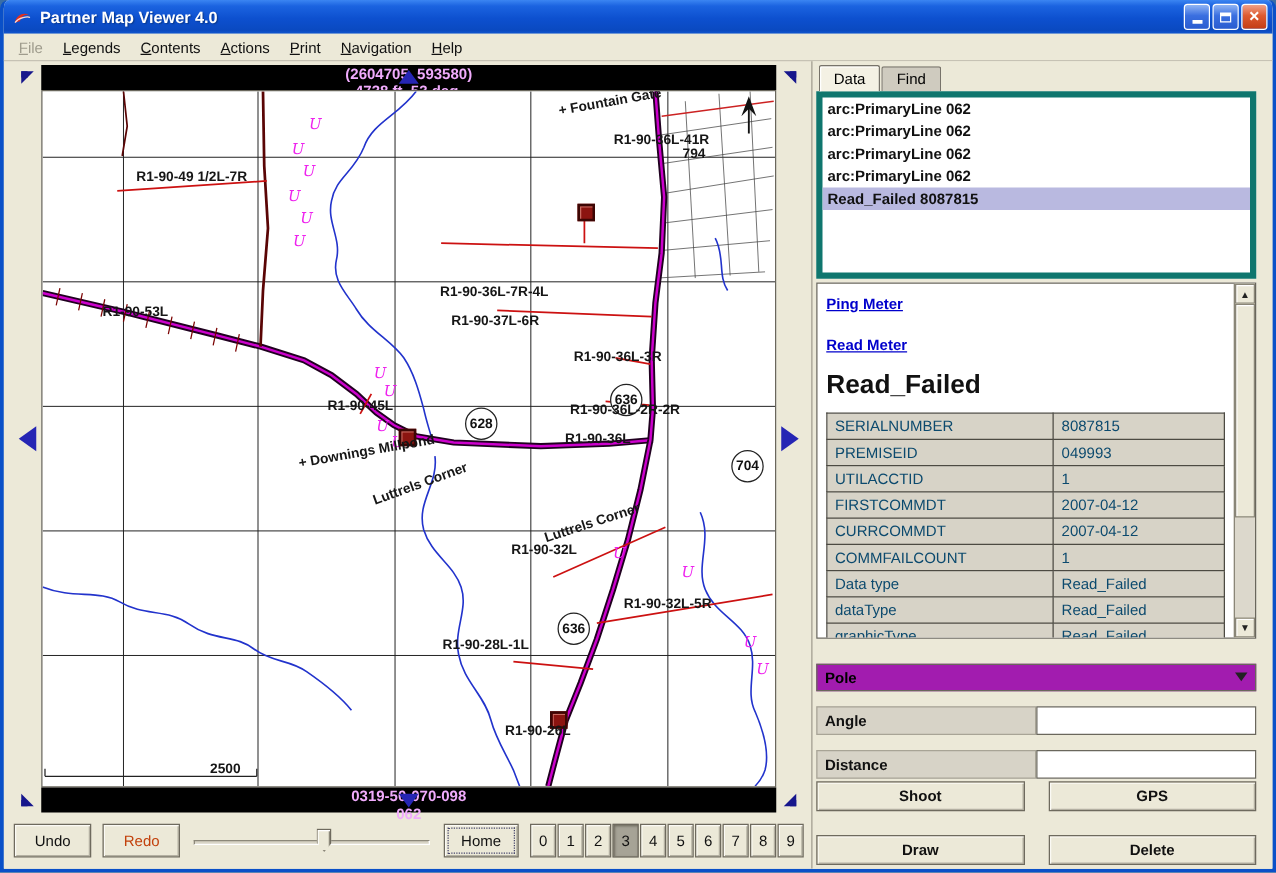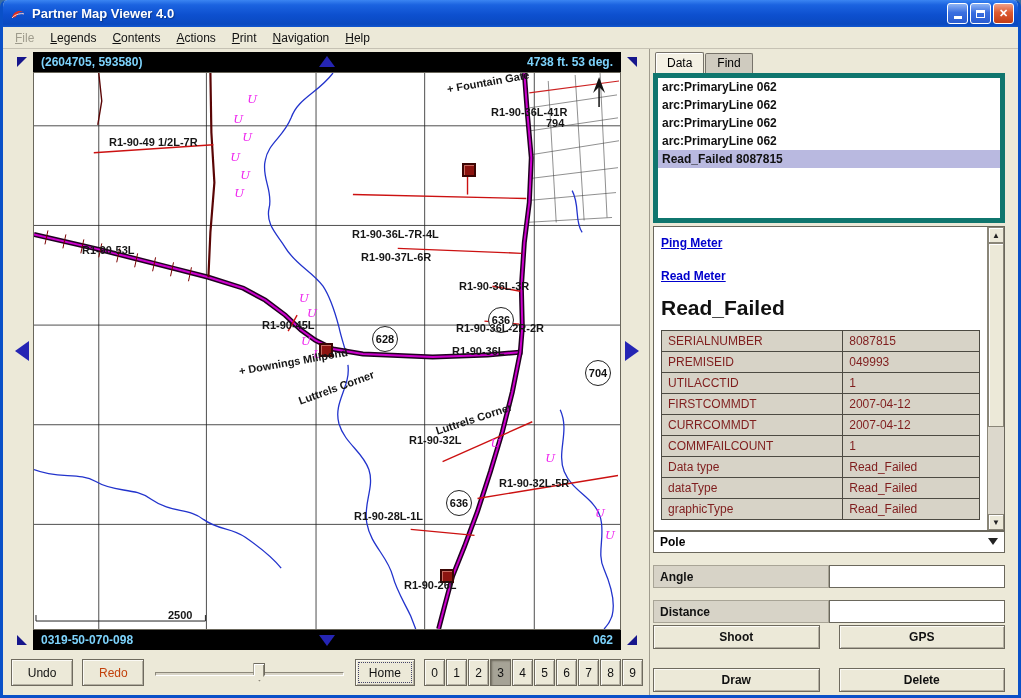--- a/index.html
+++ b/index.html
@@ -33,21 +33,21 @@
 
   
   .map-block { margin:3px 2px 0 8px; width:632px; height:598px; display:grid;
     grid-template-columns:22px 1fr 22px; grid-template-rows:20px 1fr 20px;
     background:#ece9d8; }
   .corner { display:flex; align-items:center; justify-content:center; cursor:pointer; }
   .tri-nw { width:0; height:0; border:5px solid transparent; border-top-color:#16168c; border-left-color:#16168c; }
   .tri-ne { width:0; height:0; border:5px solid transparent; border-top-color:#16168c; border-right-color:#16168c; }
   .tri-sw { width:0; height:0; border:5px solid transparent; border-bottom-color:#16168c; border-left-color:#16168c; }
   .tri-se { width:0; height:0; border:5px solid transparent; border-bottom-color:#16168c; border-right-color:#16168c; }
-  .blackbar { background:#000; color:#7dd3fc; font-size:12px; font-weight:bold; display:flex; align-items:center; justify-content:space-between; padding:0 8px; position:relative; }
+  .blackbar { background:#000; color:#f0abfc; font-size:12px; font-weight:bold; display:flex; align-items:center; justify-content:space-between; padding:0 8px; position:relative;flex-direction:column; }
   .tri-up { position:absolute; left:50%; transform:translateX(-50%); width:0; height:0; border:8px solid transparent; border-bottom:11px solid #2525b4; border-top:none; cursor:pointer; top:4px; }
   .tri-down { position:absolute; left:50%; transform:translateX(-50%); width:0; height:0; border:8px solid transparent; border-top:11px solid #2525b4; border-bottom:none; cursor:pointer; top:5px; }
   .strip { display:flex; align-items:center; justify-content:center; cursor:pointer; }
   .tri-left { width:0; height:0; border:10px solid transparent; border-right:14px solid #2525b4; border-left:none; }
   .tri-right { width:0; height:0; border:10px solid transparent; border-left:14px solid #2525b4; border-right:none; }
 
   .map-canvas { position:relative; background:#fff; border:1px solid #6a675c; overflow:hidden; cursor:crosshair; }
   .map-svg { position:absolute; inset:0; width:100%; height:100%; }
   .map-label { position:absolute; font-size:11px; font-weight:bold; color:#161616; white-space:nowrap; transform-origin:left center; }
   .map-circle { position:absolute; width:26px; height:26px; border-radius:50%; background:#fff; border:1.5px solid #222;
@@ -77,29 +77,29 @@
   .listbox { height:150px; flex:none; background:#fff; border:5px solid #0f766e; overflow:hidden; }
   .list-item { height:18px; line-height:18px; padding:0 4px; font-size:12px; font-weight:bold; color:#111; white-space:nowrap; cursor:default; }
   .list-item.selected { background:#b9b9e0; }
 
   .detail-wrap { flex:1; margin-top:3px; display:flex; border:1px solid #6a675c; background:#fff; min-height:0; }
   .detail { flex:1; padding:5px 7px; overflow:hidden; }
   .meter-link { display:block; width:max-content; color:#0000cc; font-size:12px; font-weight:bold; text-decoration:underline; cursor:pointer; margin-top:4px; }
   .meter-link + .meter-link { margin-top:19px; }
   .detail-heading { font-size:21px; font-weight:bold; color:#111; margin:13px 0 10px 0; }
   table.attrs { border-collapse:collapse; width:100%; }
-  table.attrs td { border:1px solid #4c4a42; background:#d7d3c7; font-size:12px; color:#7f1d1d; padding:3px 6px; height:19px; }
+  table.attrs td { border:1px solid #4c4a42; background:#d7d3c7; font-size:12px; color:#0c4a6e; padding:3px 6px; height:19px; }
   td.k { width:57%; }
 
   .vscroll { width:17px; flex:none; background:#dcd8cc; border-left:1px solid #8a8678; display:flex; flex-direction:column; }
   .sbtn { height:16px; flex:none; background:#ece9d8; border:1px solid #8a8678; box-shadow:inset 1px 1px 0 #fff; display:flex; align-items:center; justify-content:center; font-size:8px; color:#222; cursor:pointer; }
   .strack { flex:1; position:relative; }
   .sthumb { position:absolute; left:0; right:0; top:0; height:68%; background:#ece9d8; border:1px solid #8a8678; box-shadow:inset 1px 1px 0 #fff; cursor:grab; }
 
-  .combo { height:22px; flex:none; margin-top:0; background:#ffffff; border:1px solid #6a675c; display:flex; align-items:center; padding:0 6px; font-size:12px; font-weight:bold; cursor:pointer; position:relative; }
+  .combo { height:22px; flex:none; margin-top:20px; background:#a21caf; border:1px solid #6a675c; display:flex; align-items:center; padding:0 6px; font-size:12px; font-weight:bold; cursor:pointer; position:relative; }
   .combo-arrow { position:absolute; right:6px; top:6px; width:0; height:0; border:5px solid transparent; border-top:7px solid #222; border-bottom:none; }
 
   .field-row { height:23px; flex:none; margin-top:12px; display:grid; grid-template-columns:1fr 1fr; }
   .field-label { background:#d7d3c7; border:1px solid #a8a496; font-size:12px; font-weight:bold; color:#111; display:flex; align-items:center; padding-left:6px; }
   .field-input { border:1px solid #6a675c; background:#fff; font-size:12px; padding:0 4px; font-family:"Liberation Sans",sans-serif; }
 
   .btn-grid { flex:none; margin-top:2px; display:grid; grid-template-columns:1fr 1fr; grid-auto-rows:24px; gap:19px; }
   .panel-btn { font-weight:bold; font-size:12px; }
 </style>
 </head>

